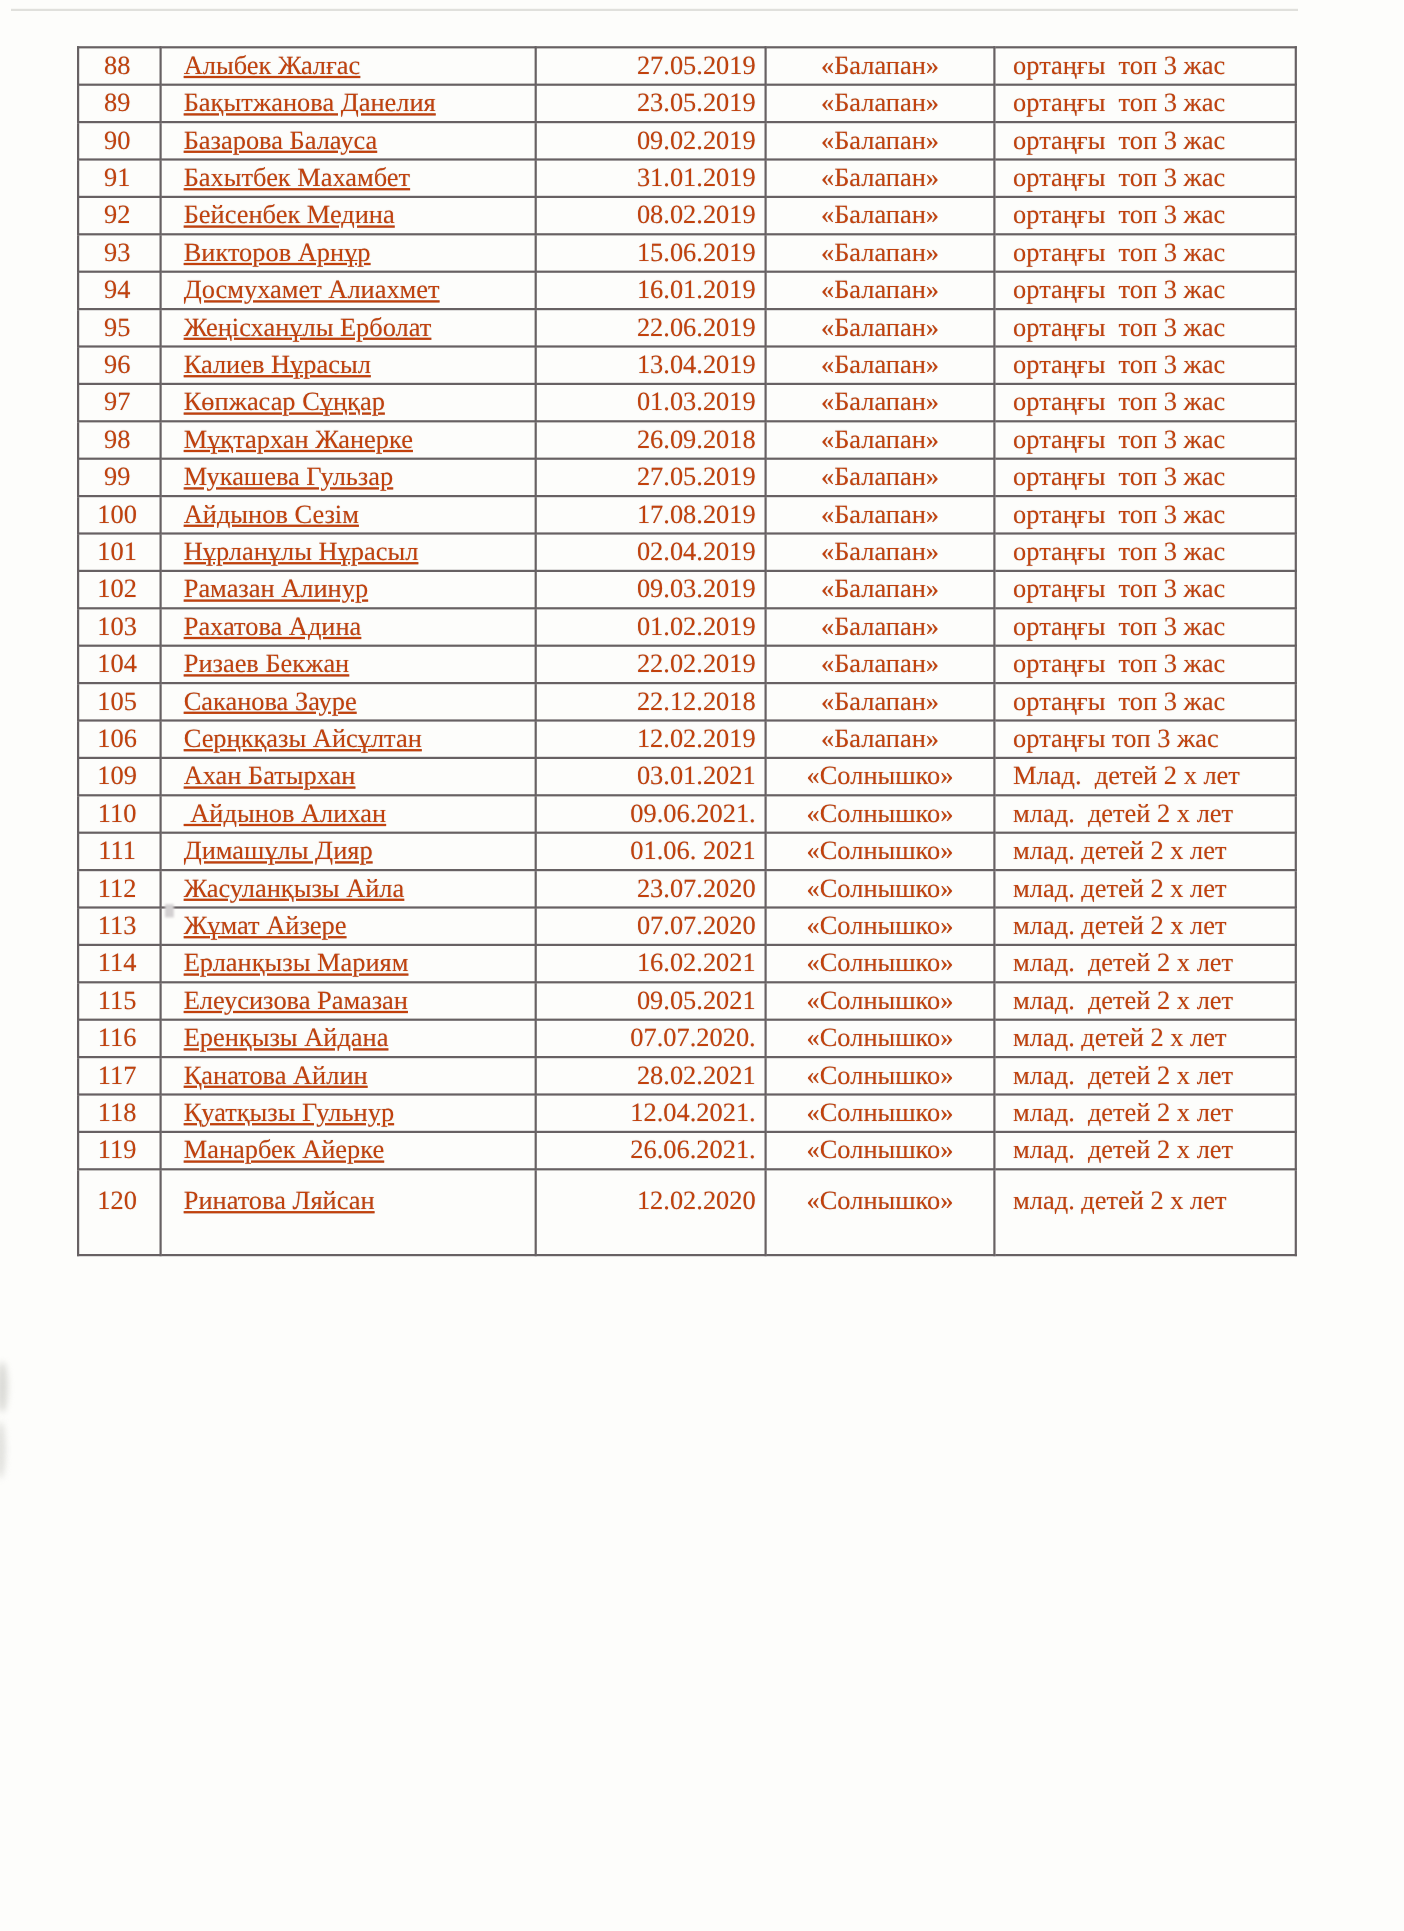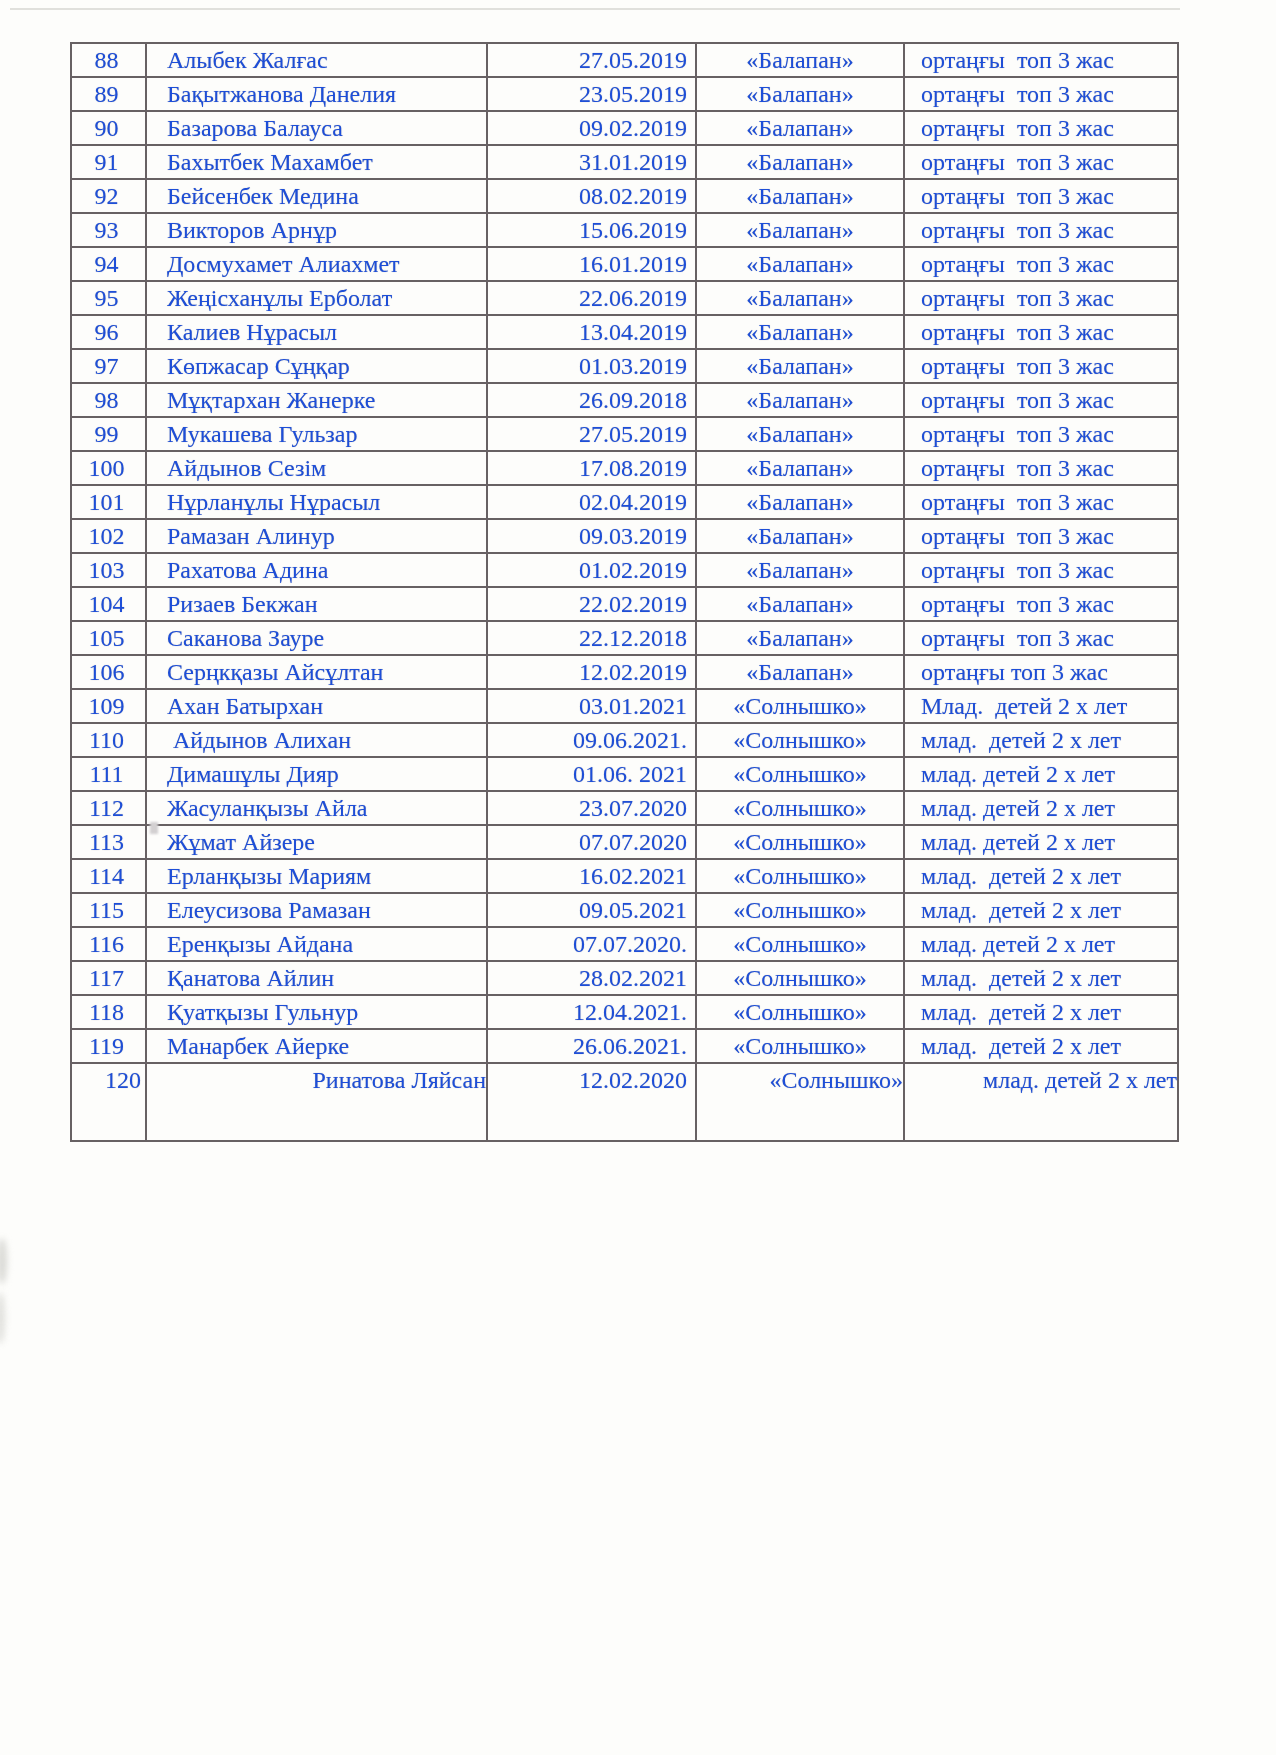--- a/index.html
+++ b/index.html
@@ -19,35 +19,35 @@
     width: 1170px; height: 2px;
     background: #d8d8d4;
     opacity: .8;
   }
   table.students {
     position: absolute;
     left: 70px; top: 42px;
     width: 1107px;
     border-collapse: collapse;
     table-layout: fixed;
-    color: #1d4ed8;
+    color: #c2410c;
     text-shadow: 0 0 1px rgba(78,72,76,.4);
   }
   table.students td {
     border: 2px solid #676163;
     font-size: 24px;
     line-height: 1.1;
     vertical-align: middle;
     overflow: hidden;
   }
   table.students tr { height: 34px; }
   table.students tr.last { height: 78px; }
-  table.students tr.last td { vertical-align: top; padding-top: 3px; text-align: right; }
+  table.students tr.last td { vertical-align: top; padding-top: 15px; }
   td.c-num  { text-align: center; padding-right: 4px; }
-  td.c-name { text-align: left; padding-left: 20px; white-space: pre; }
+  td.c-name { text-align: left; padding-left: 20px; white-space: pre; text-decoration: underline; }
   td.c-dob  { text-align: right; padding-right: 8px; white-space: pre; font-family: Liberation Serif, serif; }
   td.c-group{ text-align: center; }
   td.c-age  { text-align: left; padding-left: 16px; font-size: 23px; white-space: pre; }
   
   .smudge {
     position: absolute;
     background: #dadad6;
     border-radius: 50%;
     filter: blur(3px);
   }

